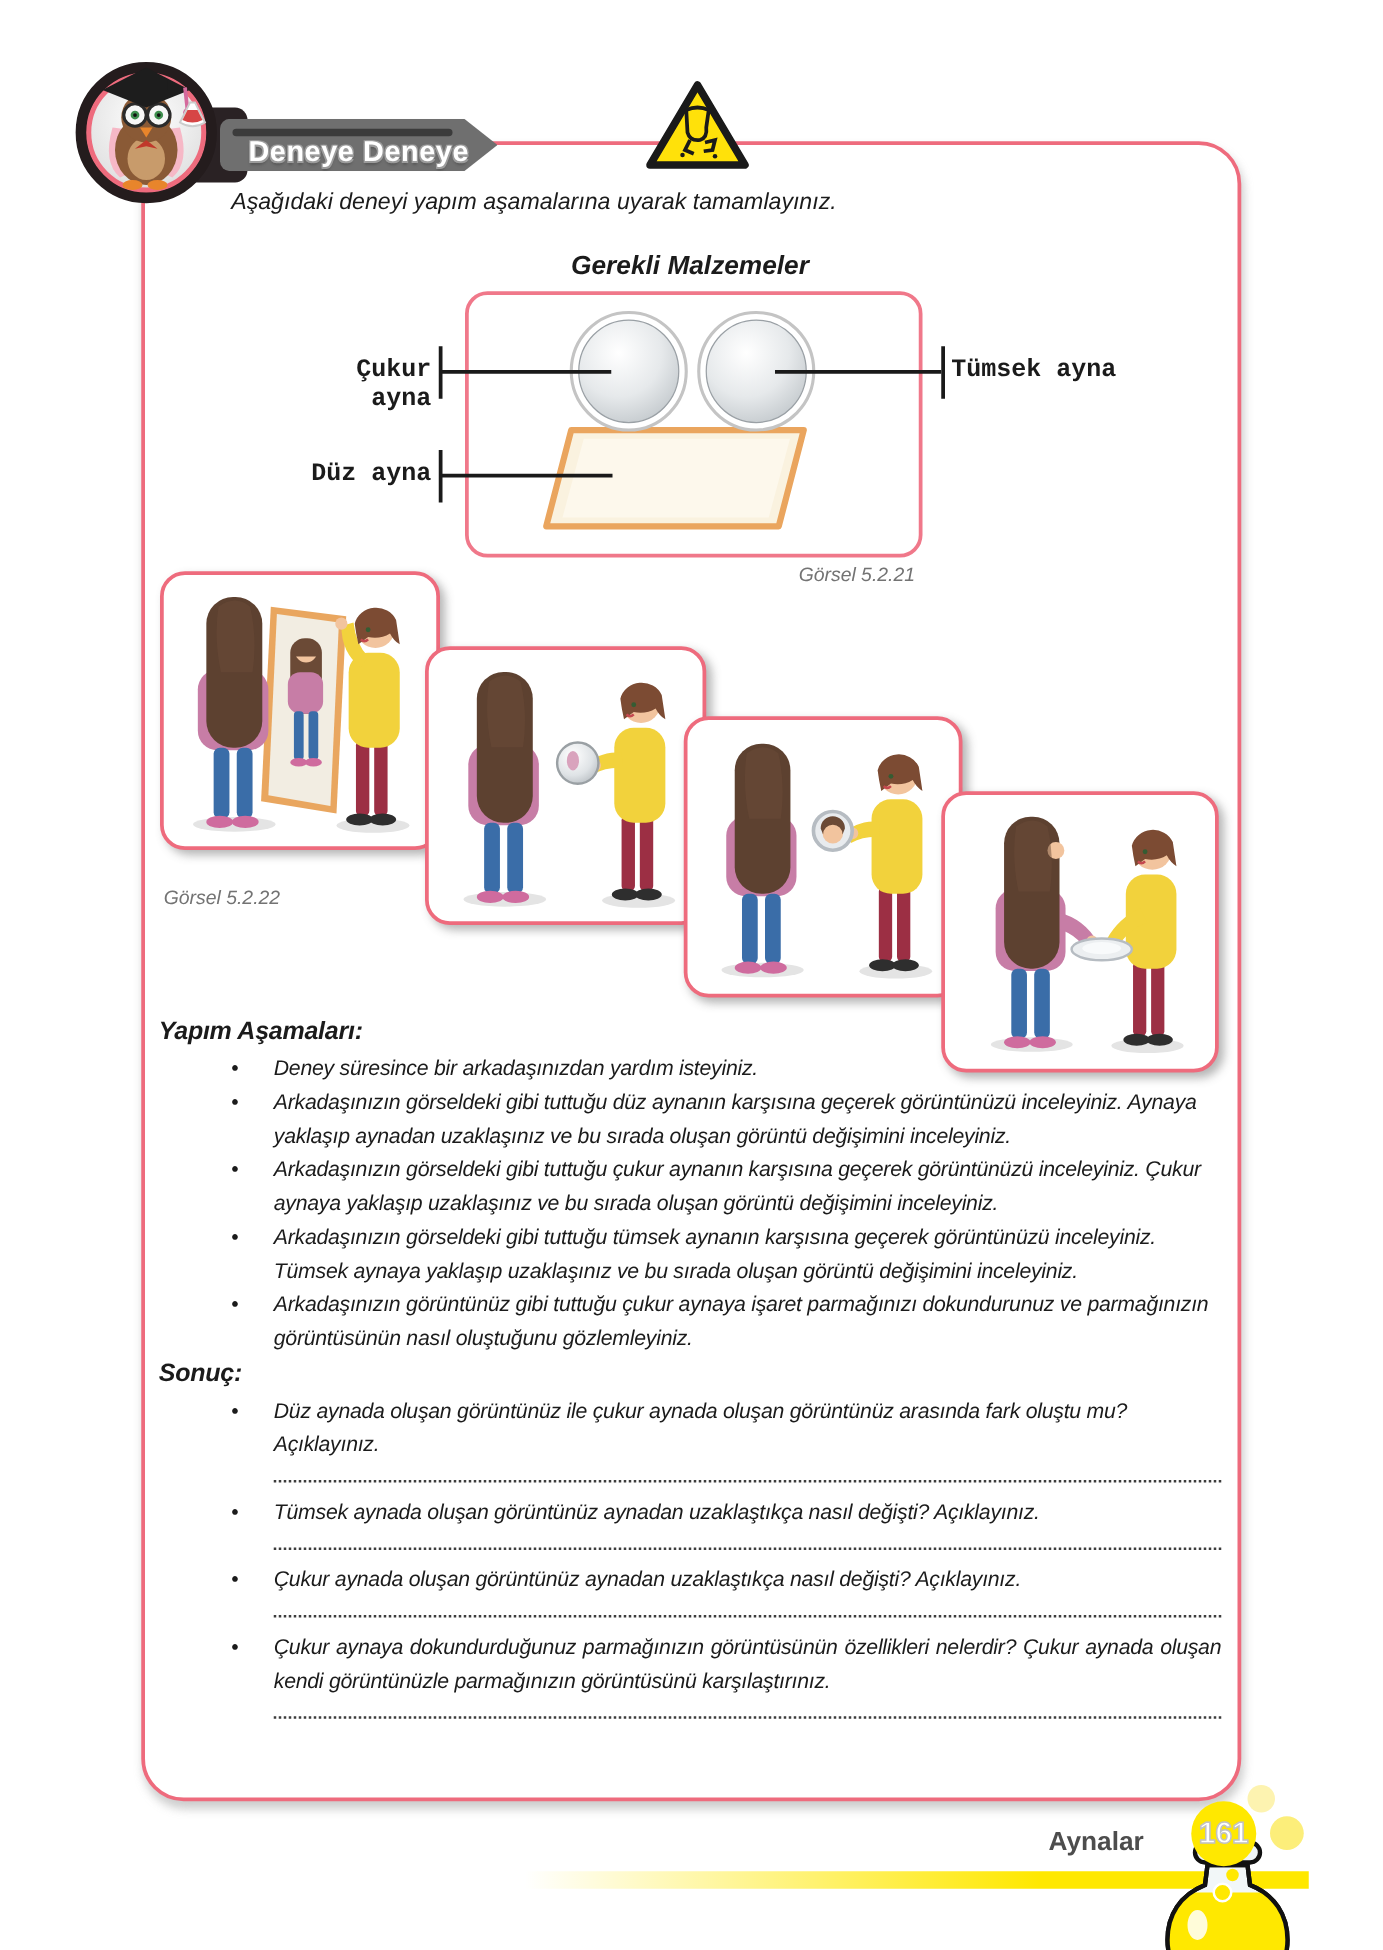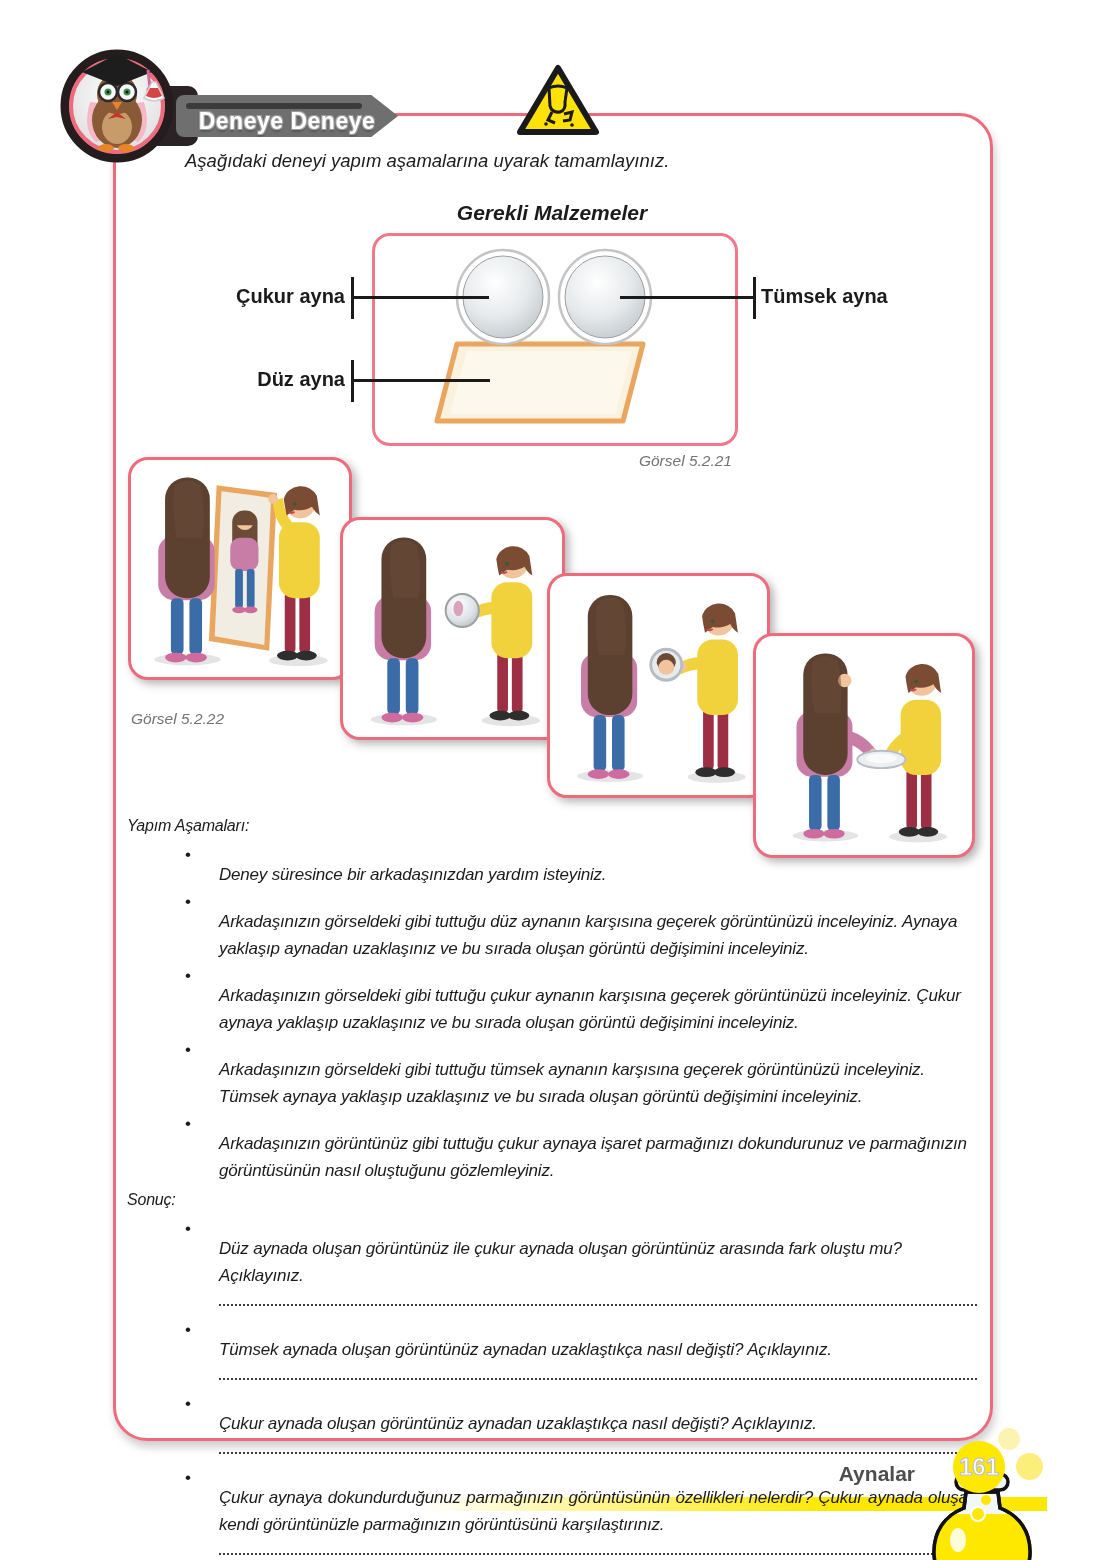--- a/index.html
+++ b/index.html
@@ -28,39 +28,39 @@
   .intro{position:absolute;left:185px;top:150px;width:700px;font-style:italic;font-size:18.5px;z-index:2;}
 
   
   .mat-title{position:absolute;left:372px;top:201px;width:360px;text-align:center;
              font-size:21px;font-weight:bold;font-style:italic;z-index:2;}
   .matbox{position:absolute;left:372px;top:233px;width:360px;height:207px;
           border:3px solid #f0788a;border-radius:18px;background:#fff;z-index:1;}
   .matart{position:absolute;left:372px;top:233px;z-index:2;}
   .lead{position:absolute;height:3px;background:#1a1a1a;z-index:3;}
   .tick{position:absolute;width:3px;height:42px;background:#1a1a1a;z-index:3;}
-  .mlabel{position:absolute;font-size:20px;font-weight:bold;z-index:3;}
+  .mlabel{position:absolute;font-size:20px;font-weight:bold;z-index:3;font-family:Liberation Mono, monospace;}
   .caption{position:absolute;font-style:italic;font-size:15.5px;color:#737373;z-index:3;}
 
   
   .panel{position:absolute;background:#fff;border:3px solid #ee6b7d;border-radius:20px;
          box-shadow:4px 4px 8px rgba(90,90,90,.45);overflow:hidden;}
   .p1{left:128px;top:457px;width:218px;height:217px;z-index:1;}
   .p2{left:340px;top:517px;width:219px;height:217px;z-index:2;}
   .p3{left:547px;top:573px;width:217px;height:219px;z-index:3;}
   .p4{left:753px;top:633px;width:216px;height:219px;z-index:4;}
   .scene{width:100%;height:100%;display:block;}
 
   
   .textcol{position:absolute;left:127px;top:810px;width:850px;z-index:2;
            font-style:italic;font-size:17px;line-height:27px;letter-spacing:-0.2px;}
-  .sec-title{font-size:16px;font-weight:normal;font-style:italic;margin:2px 0 2px 0;}
+  .sec-title{font-size:20px;font-weight:bold;font-style:italic;margin:2px 0 2px 0;}
   .row{display:flex;}
   .bullet{flex:0 0 34px;margin-left:58px;font-style:normal;}
-  .btext{flex:1;margin-top:20px;}
+  .btext{flex:1;}
   .btext.justify{text-align:justify;}
   .dotline{border-bottom:2.5px dotted #3c3c3c;height:15px;margin:0 0 10px 92px;}
 
   
   .yellow-band{position:absolute;left:420px;top:1497px;width:686px;height:14px;z-index:1;
            background:linear-gradient(to right,rgba(255,232,0,0),#ffe800 60%);}
   .section-label{position:absolute;left:795px;top:1462px;width:120px;text-align:right;
            font-size:21px;font-weight:bold;color:#4d4d4d;z-index:2;}
   .bubble1{position:absolute;left:998px;top:1428px;width:22px;height:22px;border-radius:50%;
            background:#fdf3b0;z-index:2;}

